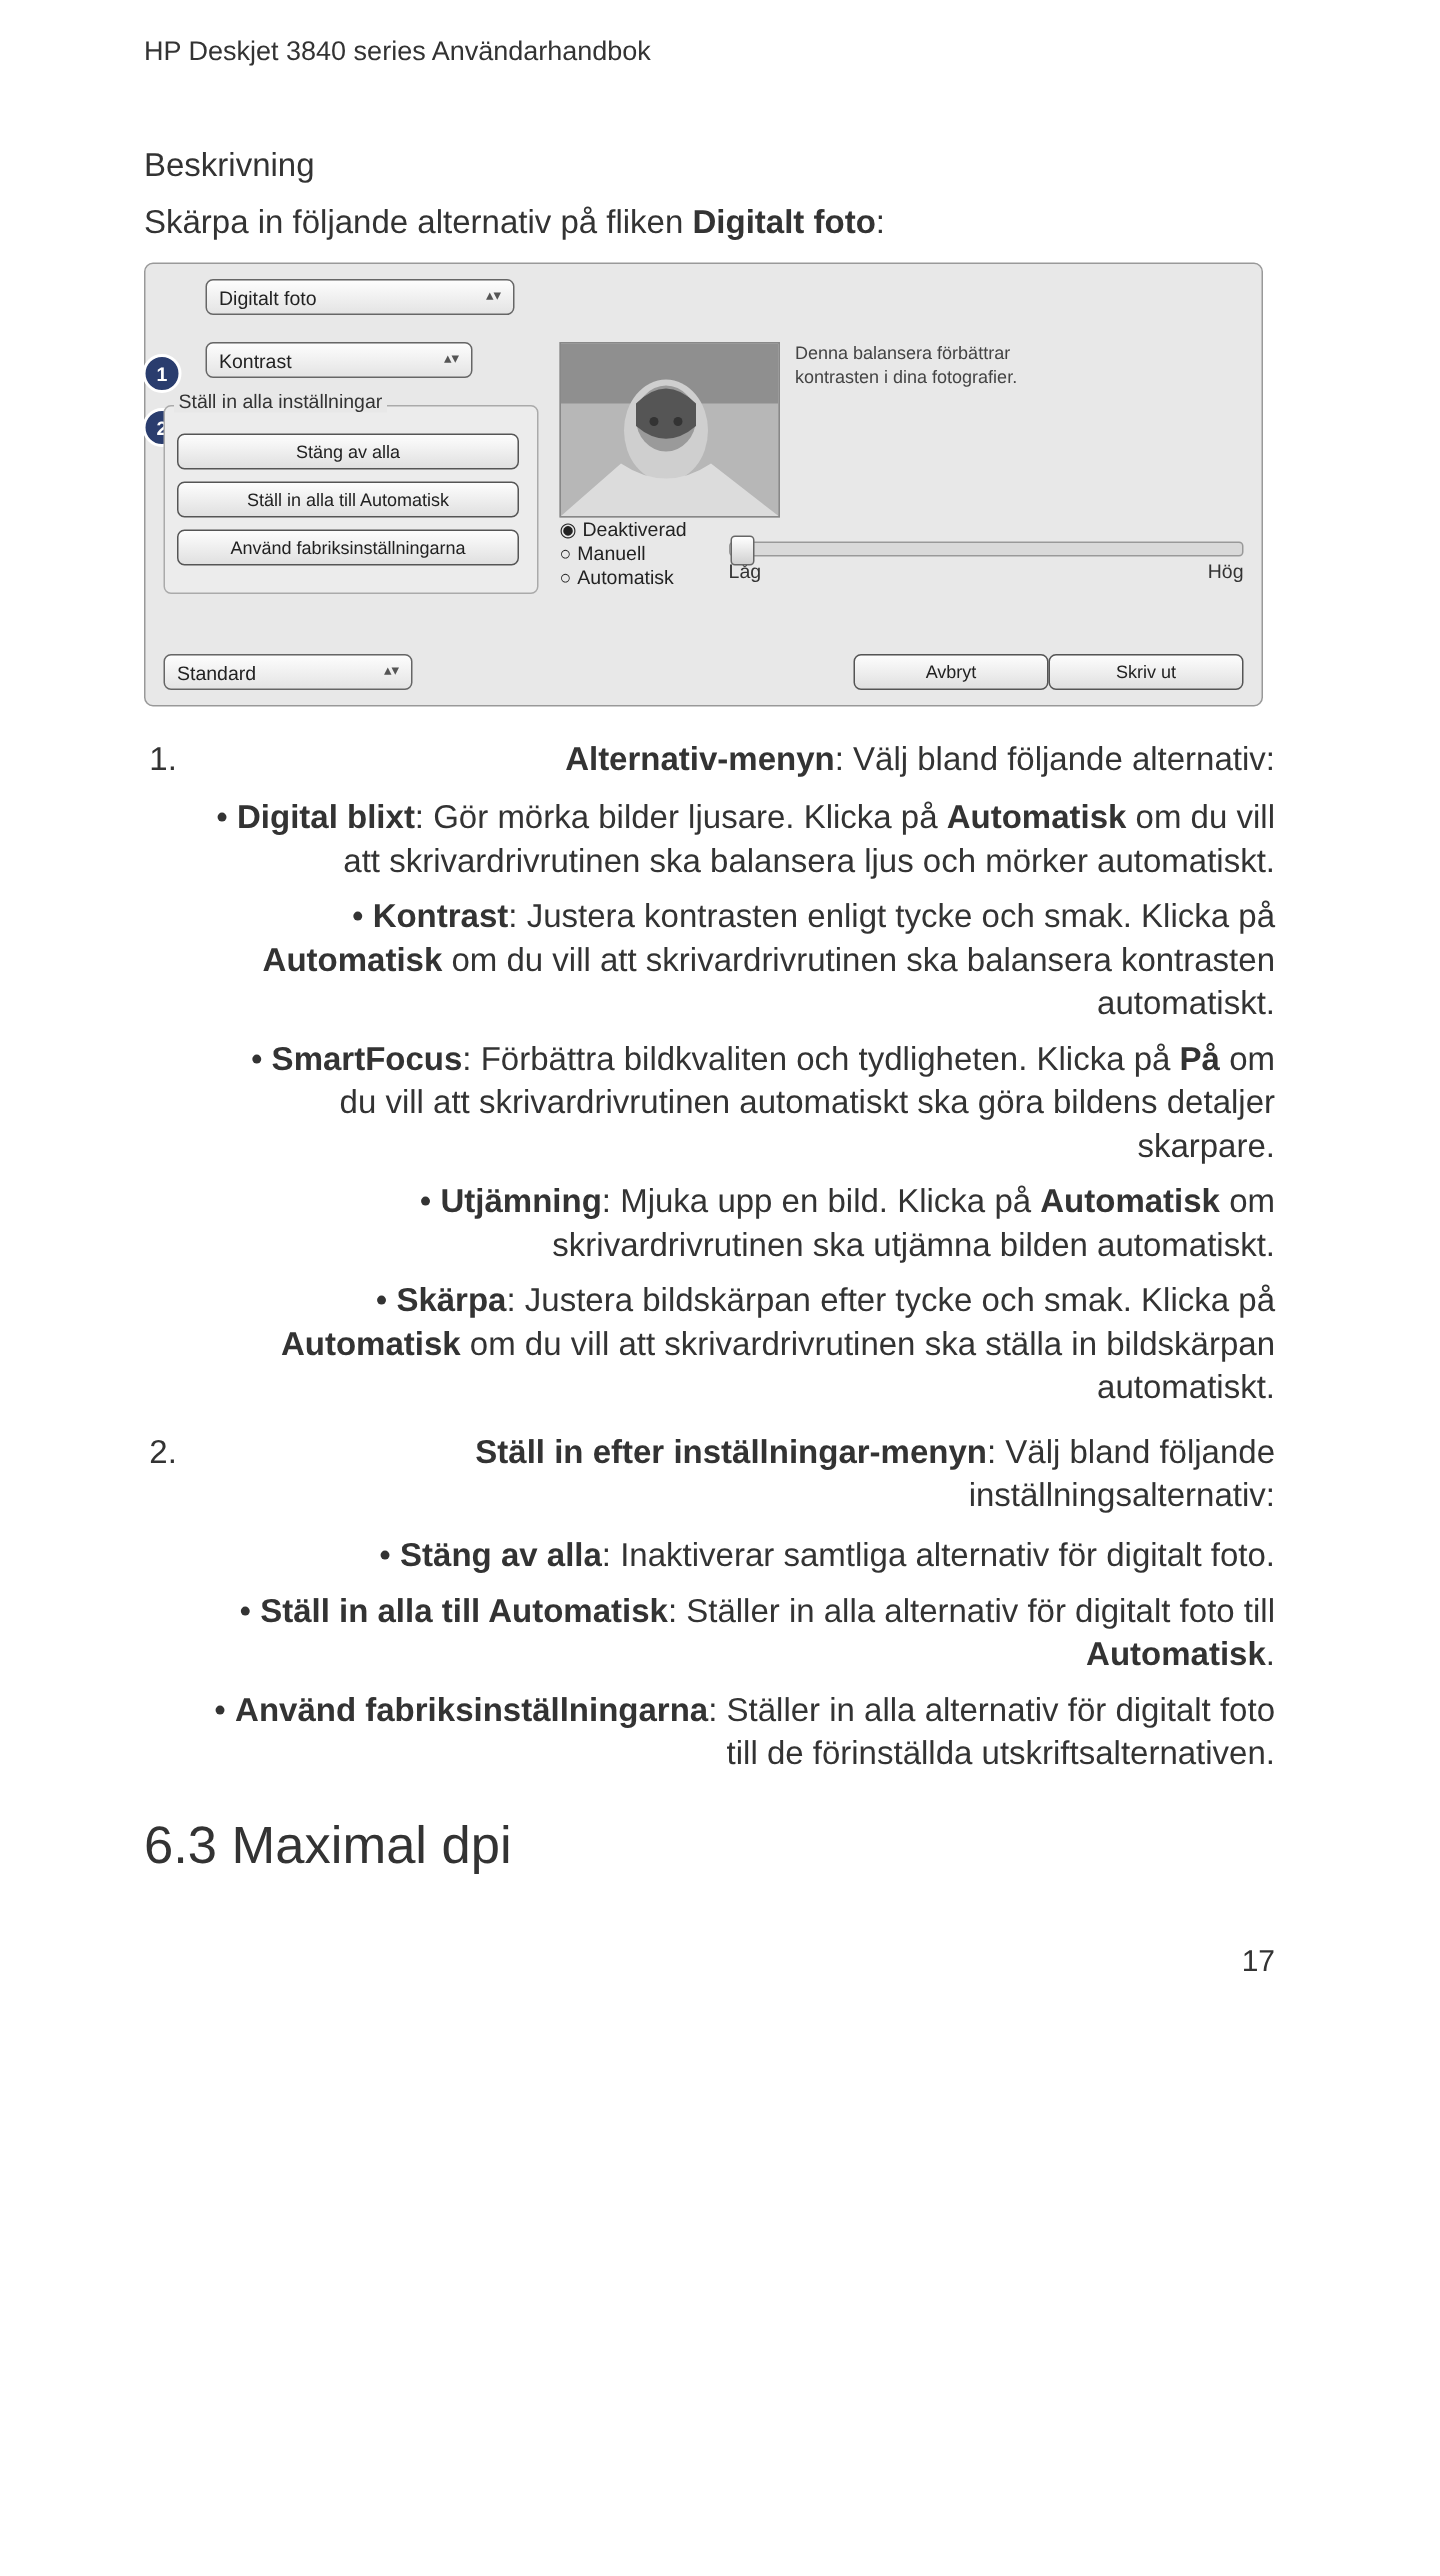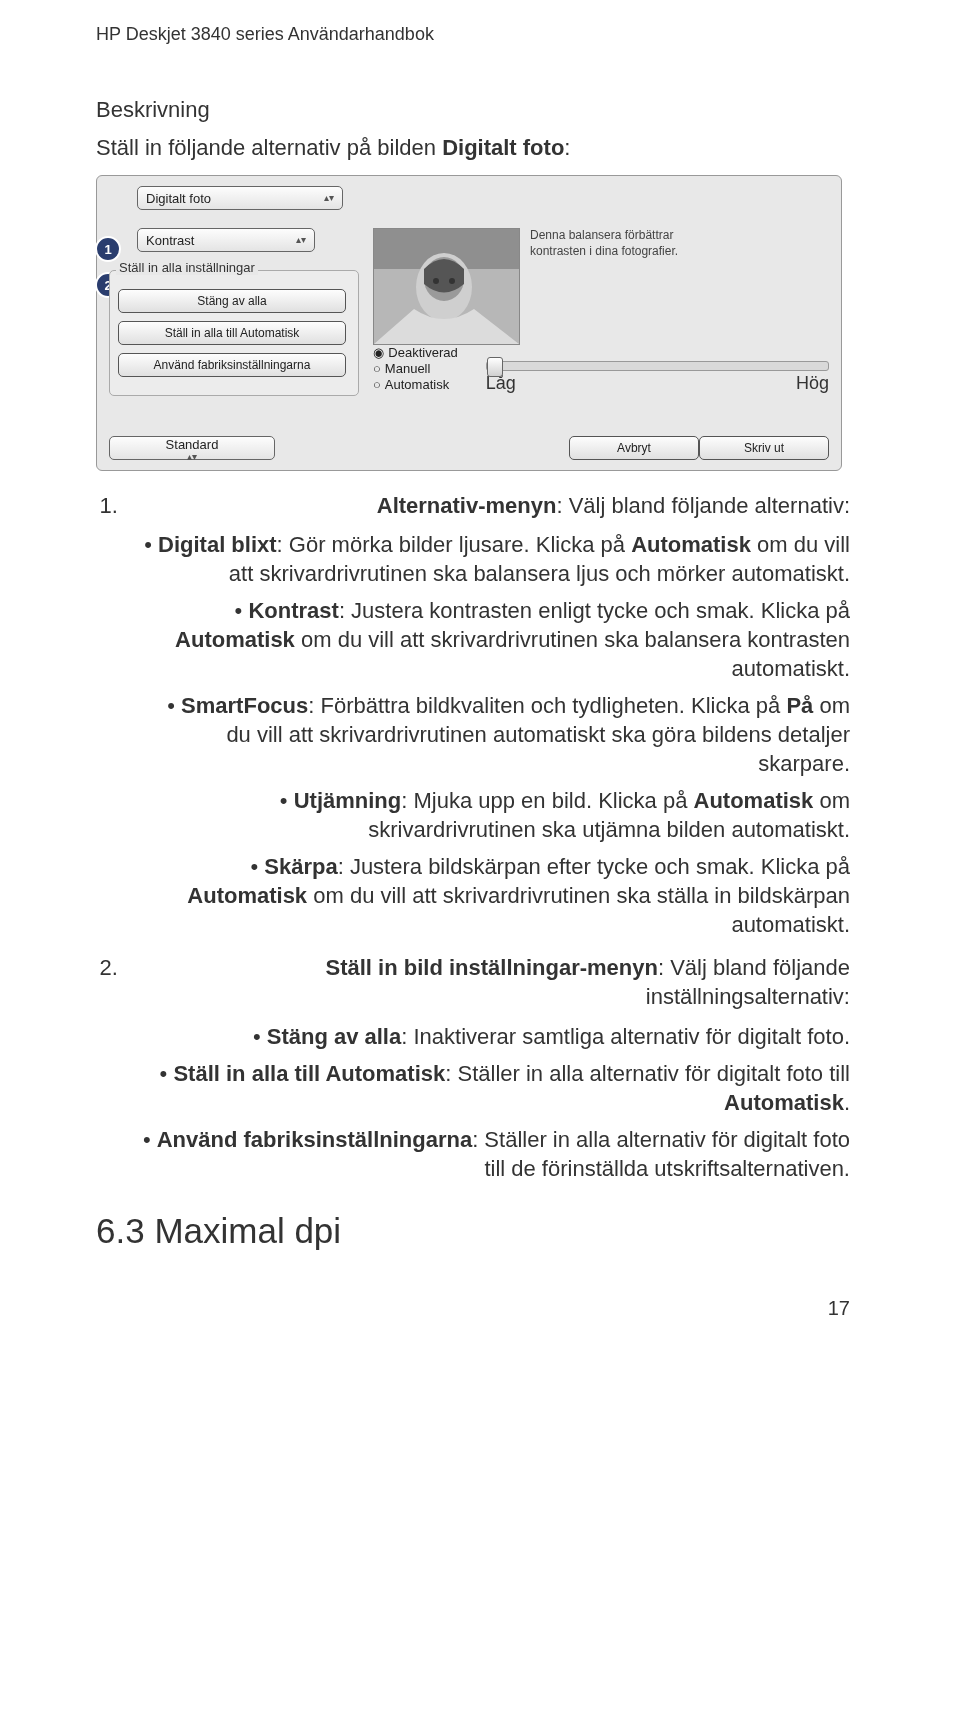--- a/index.html
+++ b/index.html
@@ -145,21 +145,21 @@
   }
   .radio-col label {
     display: flex;
     align-items: center;
     gap: 4px;
     margin-bottom: 1px;
   }
   .slider {
     flex: 1;
     margin-top: 16px;
-    font-size: 18px;
+    font-size: 13px;
   }
   .slider-track {
     height: 8px;
     background: #d9d9d9;
     border: 1px solid #999;
     border-radius: 3px;
     position: relative;
     margin-bottom: 2px;
   }
   .slider-thumb {
@@ -179,21 +179,21 @@
   .dlg-bottom {
     display: flex;
     justify-content: space-between;
     gap: 10px;
     margin-top: 40px;
   }
   .dlg-bottom .right-btns {
     display: flex;
   }
   .dlg-bottom .pillbtn { margin-bottom: 0; width: 116px; }
-  .dlg-bottom .combo { width: 148px; flex-direction: column; }
+  .dlg-bottom .combo { width: 148px; }
 
   
   ol.main-list {
     font-size: 22px;
     line-height: 1.32;
     padding-left: 28px;
     margin-top: 20px;
   }
   ol.main-list > li { margin-bottom: 8px; text-align: right; }
   ul.bullets {
@@ -224,21 +224,21 @@
 </head>
 <body>
 
 <div class="page">
 
   <div class="doc-header">HP Deskjet 3840 series Användarhandbok</div>
 
   <div class="section-heading-minor">Beskrivning</div>
 
   <div class="intro-text">
-    <span>Ställ in följande alternativ på bilden </span><span class="bold">Digitalt foto</span><span>:</span>
+    <span>Skärpa in följande alternativ på fliken </span><span class="bold">Digitalt foto</span><span>:</span>
   </div>
 
   <div class="dialog">
     <div class="num-badge n1">1</div>
     <div class="num-badge n2">2</div>
 
     <div class="dlg-top">
       <div class="combo" style="width:188px;">
         <span>Digitalt foto</span>
         <span class="chev">▴▾</span>
@@ -323,21 +323,21 @@
       <span class="bold">Alternativ-menyn</span><span>: Välj bland följande alternativ:</span>
       <ul class="bullets" id="bullets-1">
           <li><span class="bold">Digital blixt</span><span>: Gör mörka bilder ljusare. Klicka på </span><span class="bold">Automatisk</span><span> om du vill att skrivardrivrutinen ska balansera ljus och mörker automatiskt.</span></li>
           <li><span class="bold">Kontrast</span><span>: Justera kontrasten enligt tycke och smak. Klicka på </span><span class="bold">Automatisk</span><span> om du vill att skrivardrivrutinen ska balansera kontrasten automatiskt.</span></li>
           <li><span class="bold">SmartFocus</span><span>: Förbättra bildkvaliten och tydligheten. Klicka på </span><span class="bold">På</span><span> om du vill att skrivardrivrutinen automatiskt ska göra bildens detaljer skarpare.</span></li>
           <li><span class="bold">Utjämning</span><span>: Mjuka upp en bild. Klicka på </span><span class="bold">Automatisk</span><span> om skrivardrivrutinen ska utjämna bilden automatiskt.</span></li>
           <li><span class="bold">Skärpa</span><span>: Justera bildskärpan efter tycke och smak. Klicka på </span><span class="bold">Automatisk</span><span> om du vill att skrivardrivrutinen ska ställa in bildskärpan automatiskt.</span></li>
         </ul>
     </li>
     <li>
-      <span class="bold">Ställ in bild inställningar-menyn</span><span>: Välj bland följande inställningsalternativ:</span>
+      <span class="bold">Ställ in efter inställningar-menyn</span><span>: Välj bland följande inställningsalternativ:</span>
       <ul class="bullets" id="bullets-2">
           <li><span class="bold">Stäng av alla</span><span>: Inaktiverar samtliga alternativ för digitalt foto.</span></li>
           <li><span class="bold">Ställ in alla till Automatisk</span><span>: Ställer in alla alternativ för digitalt foto till </span><span class="bold">Automatisk</span><span>.</span></li>
           <li><span class="bold">Använd fabriksinställningarna</span><span>: Ställer in alla alternativ för digitalt foto till de förinställda utskriftsalternativen.</span></li>
         </ul>
     </li>
   </ol>
 
   <div class="h2-section">6.3 Maximal dpi</div>
 

